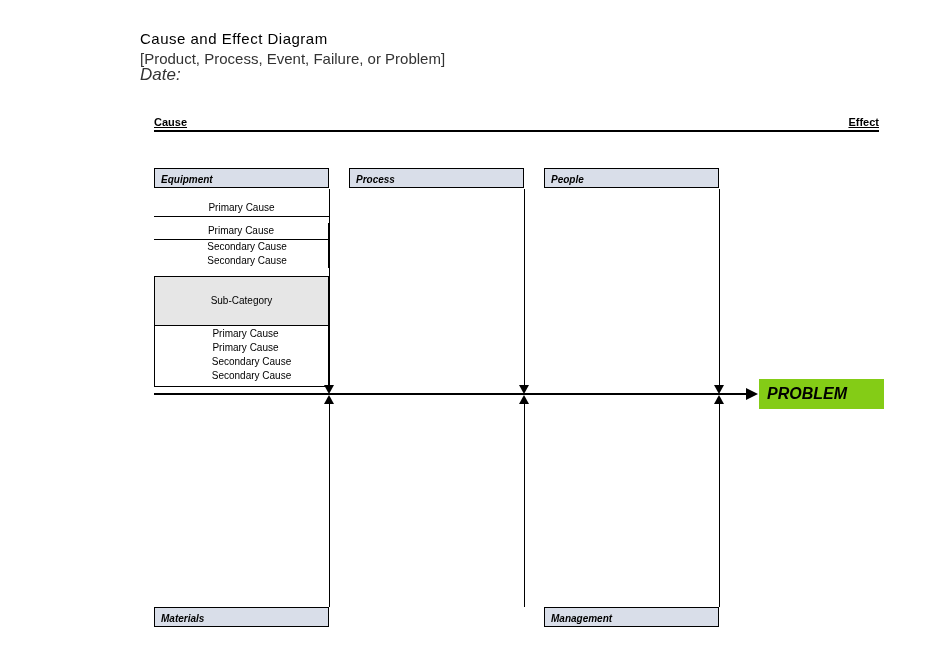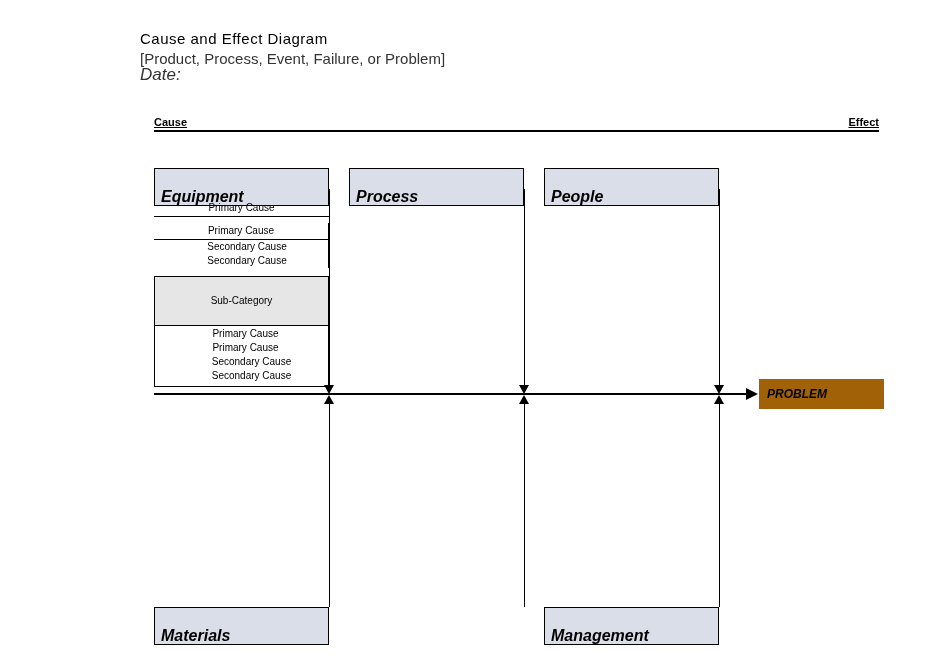--- a/index.html
+++ b/index.html
@@ -63,25 +63,25 @@
     font-weight: bold;
     text-decoration: underline;
   }
 
   
   .cat {
     position: absolute;
     height: 20px;
     background: #d9dee9;
     border: 1px solid #000;
-    font-size: 16px;
+    font-size: 10px;
     font-style: italic;
     font-weight: bold;
     line-height: 20px;
-    padding: 18px 6px;
+    padding: 1px 6px;
     box-sizing: border-box;
   }
   .cat.top    { top: 168px; }
   .cat.bottom { top: 607px; }
   .col1 { left: 130px; width: 175px; }
   .col2 { left: 325px; width: 175px; }
   .col3 { left: 520px; width: 175px; }
 
   
   .stem {
@@ -127,22 +127,22 @@
     border-left: 12px solid #000;
   }
 
   
   .problem {
     position: absolute;
     left: 735px;
     top: 379px;
     width: 125px;
     height: 30px;
-    background: #a16207;
-    font-size: 12px;
+    background: #84cc16;
+    font-size: 16px;
     font-style: italic;
     font-weight: bold;
     line-height: 30px;
     padding-left: 8px;
     box-sizing: border-box;
   }
 
   
   .cause-box {
     position: absolute;

